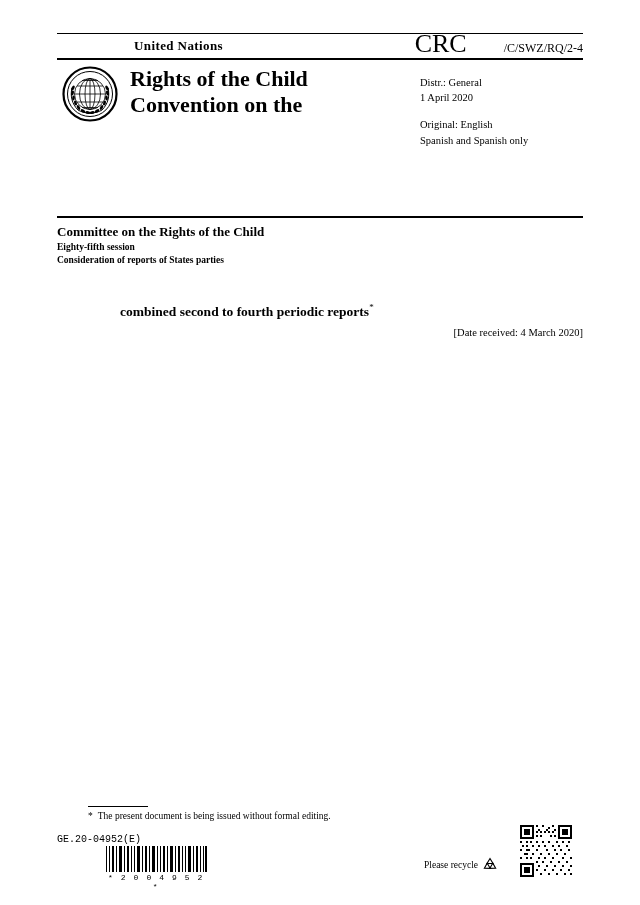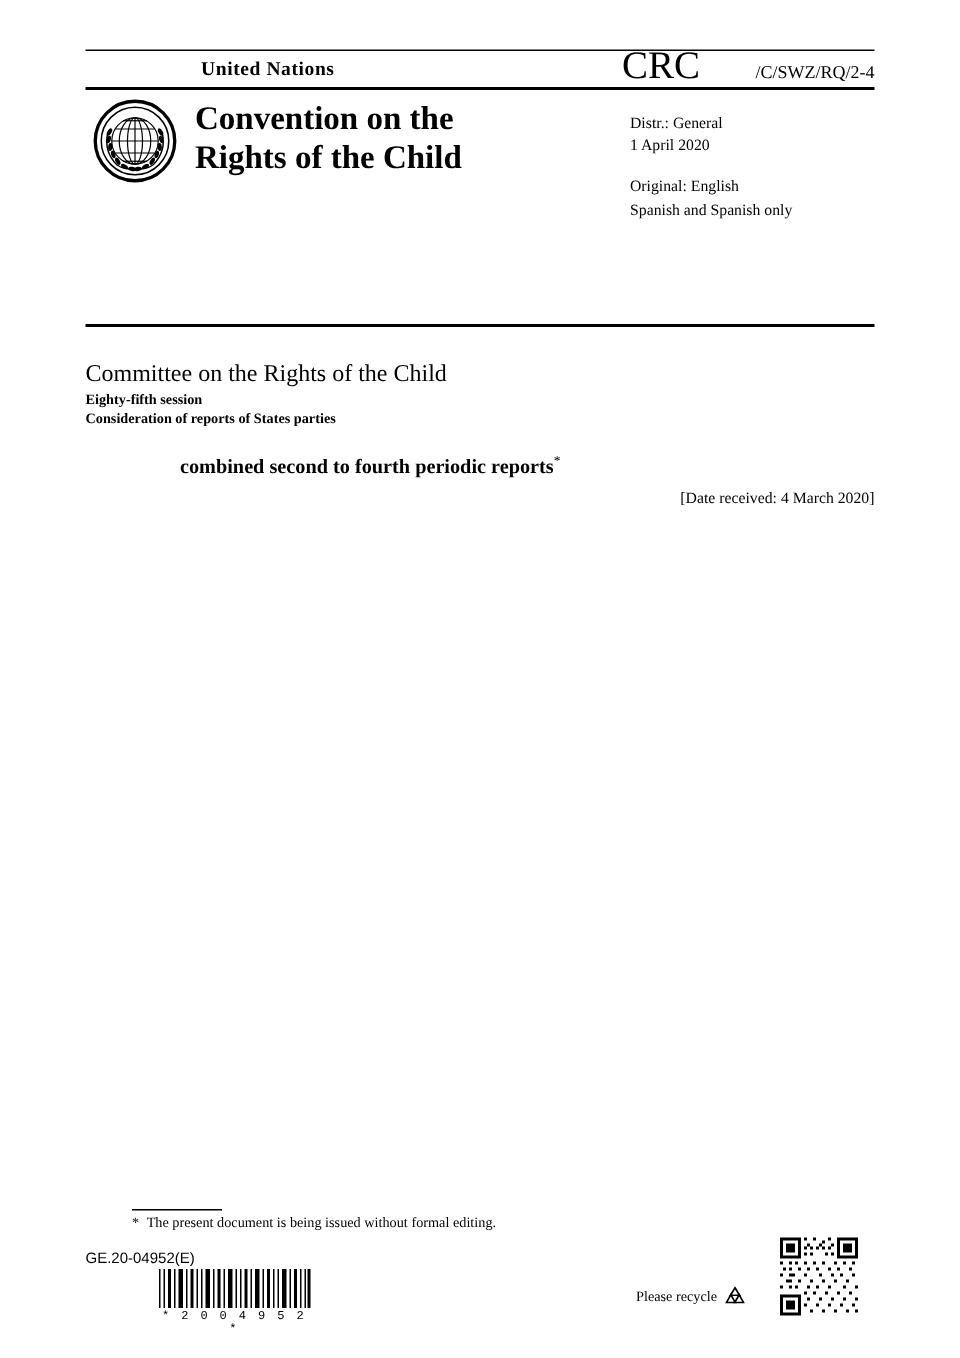--- a/index.html
+++ b/index.html
@@ -121,24 +121,23 @@
 
   
   .committee {
     position: absolute;
     left: 57px;
     top: 223px;
     width: 526px;
     font-family: "Liberation Serif", serif;
   }
   .committee .c1 {
-    font-size: 16px;
-    font-weight: normal;
+    font-size: 13px;
+    font-weight: bold;
     line-height: 1.35;
-    margin-top: 16px;
   }
   .committee .c2 {
     font-size: 9.5px;
     font-weight: bold;
     line-height: 1.45;
   }
   .committee .c3 {
     font-size: 9.5px;
     font-weight: bold;
     line-height: 1.45;
@@ -192,21 +191,21 @@
   }
   .footnote .star {
     margin-right: 5px;
   }
 
   
   .jobnum {
     position: absolute;
     left: 57px;
     top: 834px;
-    font-family: Liberation Sans, sans-serif;
+    font-family: Liberation Mono, monospace;
     font-size: 10px;
   }
   .barcode-wrap {
     position: absolute;
     left: 57px;
     top: 846px;
     width: 104px;
     margin-left: 47px;
   }
   .barcode {
@@ -292,22 +291,22 @@
         <path d="M15.2 20 H40.8"></path>
         <path d="M15.2 36 H40.8"></path>
         <path d="M20 14.5 H36"></path>
         <path d="M20 41.5 H36"></path>
         <line x1="28" y1="12.5" x2="28" y2="43.5"></line>
       </g>
     </svg>
   </div>
 
   <div class="masthead">
+    <div>Rights of the Child</div>
     <div>Convention on the</div>
-    <div>Rights of the Child</div>
   </div>
 
   <div class="distblock">
     <div>Distr.: General</div>
     <div>1 April 2020</div>
     <div class="gap"></div>
     <div>Original: English</div>
     <div>Spanish and Spanish only</div>
   </div>
 

